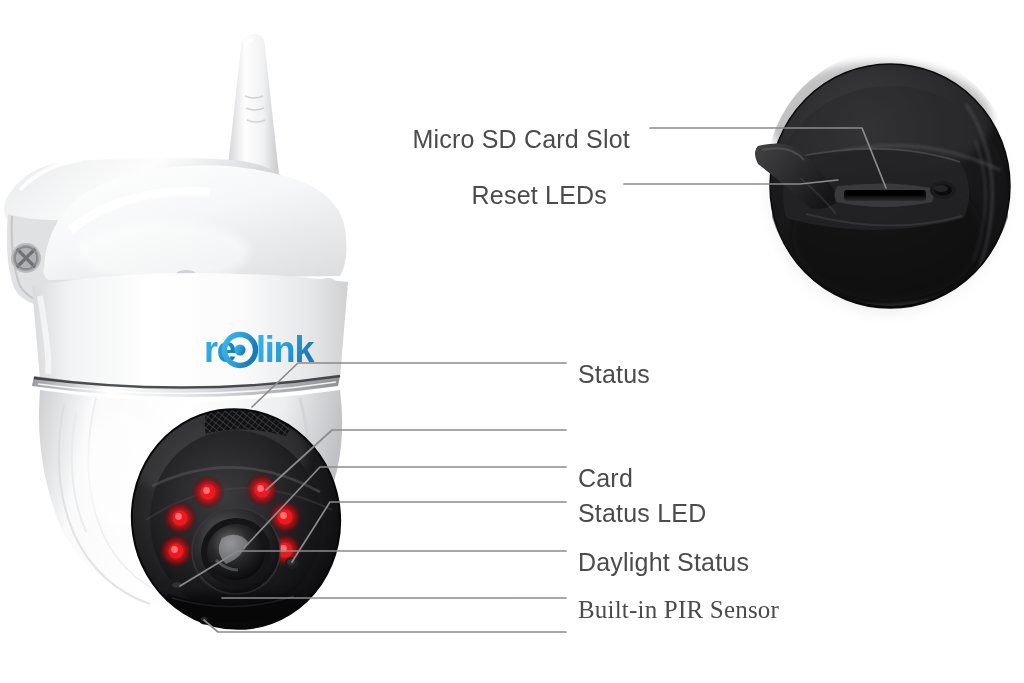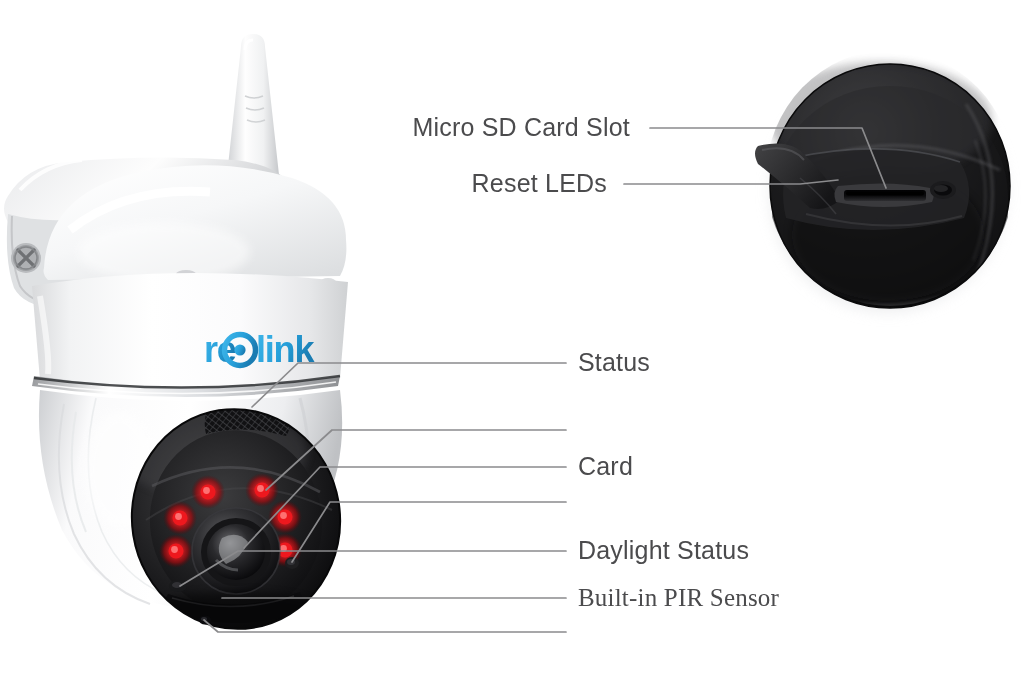--- a/index.html
+++ b/index.html
@@ -13,20 +13,21 @@
   #stage{position:absolute;inset:0;width:1024px;height:683px;}
   .svg-layer{position:absolute;left:0;top:0;width:1024px;height:683px;}
   .label{
     position:absolute;
     color:#4b4b4d;
     font-size:25px;
     font-weight:400;
     letter-spacing:.2px;
     white-space:nowrap;
     line-height:1;
+    margin-top:12px;
   }
   .label.right{left:578px;}
   .label.lead-right{text-align:right;}
 </style>
 </head>
 <body>
 
 <div id="stage">
 
   <svg class="svg-layer" viewBox="0 0 1024 683">
@@ -334,19 +335,20 @@
 
   <div class="label lead-right" style="right:394px;top:115px;">Micro SD Card Slot</div>
 
   <div class="label lead-right" style="right:417px;top:171px;">Reset LEDs</div>
 
   <div class="label right" style="top:350px;">Status</div>
 
 
   <div class="label right" style="top:454px;">Card</div>
 
+  <div class="label right" style="top:489px;">Status LED</div>
 
   <div class="label right" style="top:538px;">Daylight Status</div>
 
   <div class="label right" style="top:585px;font-family:Liberation Serif, serif;">Built-in PIR Sensor</div>
 
 
 </div>
 
 </body></html>

